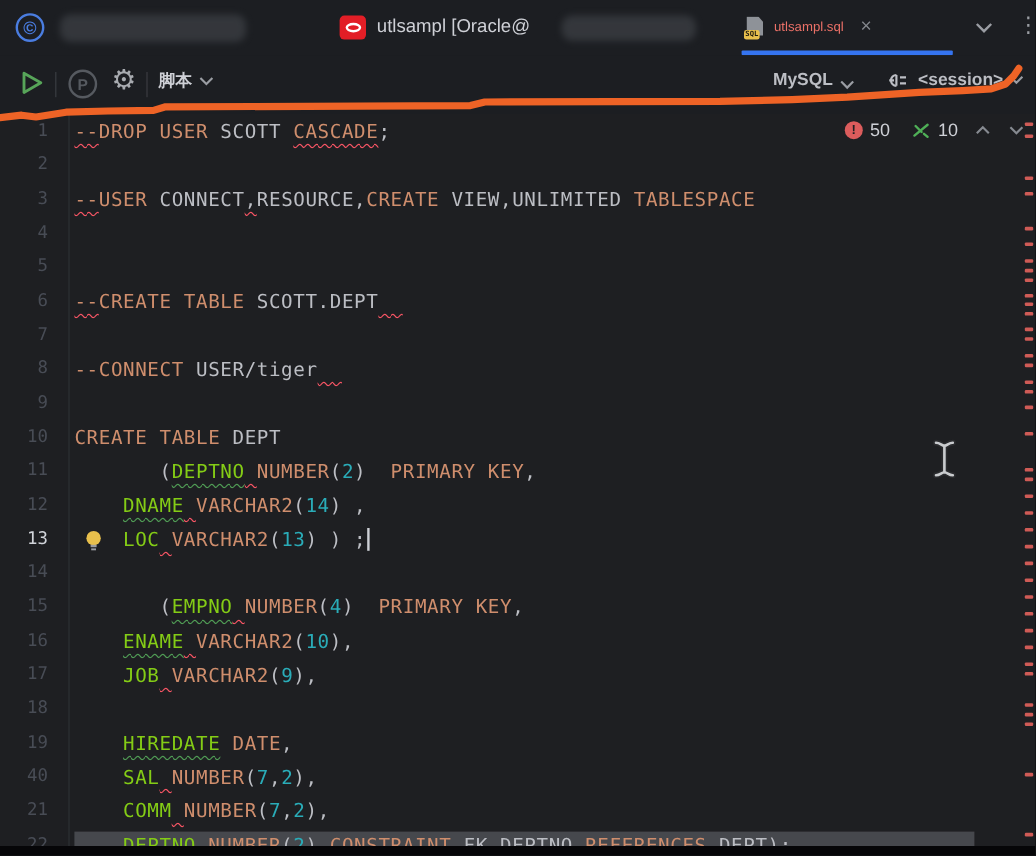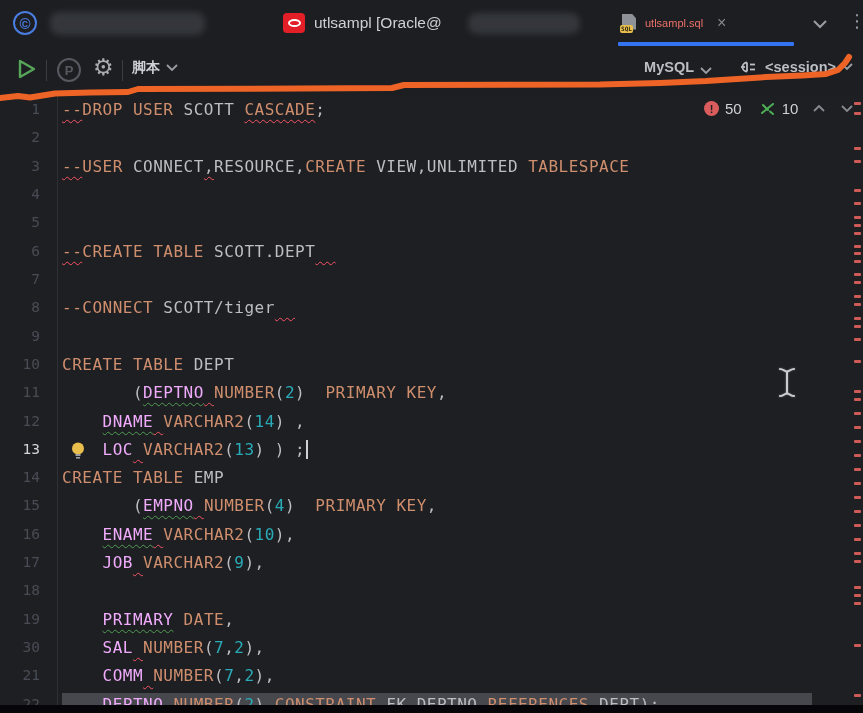--- a/index.html
+++ b/index.html
@@ -43,21 +43,21 @@
   .dd-gap { width:14px; }
   
   #editor { position:absolute; left:0; top:95px; width:863px; height:610px; background:#1e1f22; overflow:hidden; }
   #gutter-line { position:absolute; left:57px; top:0; width:1px; height:610px; background:#2e3034; }
   .row { position:absolute; left:0; width:863px; height:28.32px; font-family:"DejaVu Sans Mono",monospace; }
   .lnum { position:absolute; left:0; top:4px; width:40px; text-align:right; color:#484c55; font-size:14.5px; }
   .lnum.cur { color:#d1d4da; }
   .lcode { position:absolute; left:62px; top:3px; white-space:pre; font-size:16px; letter-spacing:0.5px; color:#bcbec4; z-index:2; }
   .tk-k { color:#cf8e6d; }
   .tk-i { color:#bcbec4; }
-  .tk-c { color:#f0abfc; }
+  .tk-c { color:#84cc16; }
   .tk-n { color:#2aacb8; }
   .ul-r { text-decoration:underline wavy #f75464 1px; text-underline-offset:4px; }
   .ul-g { text-decoration:underline wavy #4f9c54 1px; text-underline-offset:4px; }
   .hl-bar { position:absolute; left:62px; top:1px; width:750px; height:24px; background:#46484d; z-index:1; }
   .caret { display:inline-block; width:2px; height:19px; background:#ced0d6; vertical-align:-4px; margin-left:1px; }
   .bulb { position:absolute; left:70px; top:4px; z-index:3; }
   
   #inspections { position:absolute; left:704px; top:5px; display:flex; align-items:center; gap:6px; color:#ced0d6; font-size:15px; z-index:5; }
   .err-icon { width:15px; height:15px; border-radius:50%; background:#db5c5c; color:#1e1f22; font-size:11px; font-weight:bold; display:flex; align-items:center; justify-content:center; }
   .insp-gap { width:6px; }
@@ -174,21 +174,21 @@
         <div class="row" style="top: 143.6px;">
           <span class="lnum">6</span>
           <span class="lcode"><span class="tk-k ul-r">--</span><span class="tk-k">CREATE TABLE </span><span class="tk-i">SCOTT.DEPT</span><span class="tk-i ul-r">  </span></span>
         </div>
         <div class="row" style="top: 171.92px;">
           <span class="lnum">7</span>
           <span class="lcode"></span>
         </div>
         <div class="row" style="top: 200.24px;">
           <span class="lnum">8</span>
-          <span class="lcode"><span class="tk-k">--</span><span class="tk-k">CONNECT </span><span class="tk-i">SCOTT/tiger</span><span class="tk-i ul-r">  </span></span>
+          <span class="lcode"><span class="tk-k">--</span><span class="tk-k">CONNECT </span><span class="tk-i">USER/tiger</span><span class="tk-i ul-r">  </span></span>
         </div>
         <div class="row" style="top: 228.56px;">
           <span class="lnum">9</span>
           <span class="lcode"></span>
         </div>
         <div class="row" style="top: 256.88px;">
           <span class="lnum">10</span>
           <span class="lcode"><span class="tk-k">CREATE TABLE </span><span class="tk-i">DEPT</span></span>
         </div>
         <div class="row" style="top: 285.2px;">
@@ -203,43 +203,42 @@
           <span class="lnum cur">13</span>
           <span class="bulb"><svg width="16" height="20">
               <circle cx="8" cy="7.5" r="6" fill="#e8bf4c"></circle>
               <rect x="5.5" y="13" width="5" height="2" fill="#9b9da2"></rect>
               <rect x="6" y="16" width="4" height="1.6" fill="#9b9da2"></rect>
             </svg></span>
           <span class="lcode"><span class="tk-i">    </span><span class="tk-c">LOC</span><span class="tk-i ul-r"> </span><span class="tk-k">VARCHAR2</span><span class="tk-i">(</span><span class="tk-n">13</span><span class="tk-i">)</span><span class="tk-i"> ) ;</span><span class="caret"></span></span>
         </div>
         <div class="row" style="top: 370.16px;">
           <span class="lnum">14</span>
-          <span class="lcode"><span class="tk-k">CREATE TABLE </span><span class="tk-i">EMP</span></span>
         </div>
         <div class="row" style="top: 398.48px;">
           <span class="lnum">15</span>
           <span class="lcode"><span class="tk-i">       (</span><span class="tk-c ul-g">EMPNO</span><span class="tk-i ul-r"> </span><span class="tk-k">NUMBER</span><span class="tk-i">(</span><span class="tk-n">4</span><span class="tk-i">)</span><span class="tk-i">  </span><span class="tk-k">PRIMARY KEY</span><span class="tk-i">,</span></span>
         </div>
         <div class="row" style="top: 426.8px;">
           <span class="lnum">16</span>
           <span class="lcode"><span class="tk-i">    </span><span class="tk-c ul-g">ENAME</span><span class="tk-i ul-r"> </span><span class="tk-k">VARCHAR2</span><span class="tk-i">(</span><span class="tk-n">10</span><span class="tk-i">),</span></span>
         </div>
         <div class="row" style="top: 455.12px;">
           <span class="lnum">17</span>
           <span class="lcode"><span class="tk-i">    </span><span class="tk-c">JOB</span><span class="tk-i ul-r"> </span><span class="tk-k">VARCHAR2</span><span class="tk-i">(</span><span class="tk-n">9</span><span class="tk-i">),</span></span>
         </div>
         <div class="row" style="top: 483.44px;">
           <span class="lnum">18</span>
         </div>
         <div class="row" style="top: 511.76px; text-decoration: underline;">
           <span class="lnum">19</span>
-          <span class="lcode"><span class="tk-i">    </span><span class="tk-c ul-g">PRIMARY</span><span class="tk-i"> </span><span class="tk-k">DATE</span><span class="tk-i">,</span></span>
+          <span class="lcode"><span class="tk-i">    </span><span class="tk-c ul-g">HIREDATE</span><span class="tk-i"> </span><span class="tk-k">DATE</span><span class="tk-i">,</span></span>
         </div>
         <div class="row" style="top: 540.08px;">
-          <span class="lnum">30</span>
+          <span class="lnum">40</span>
           <span class="lcode"><span class="tk-i">    </span><span class="tk-c">SAL</span><span class="tk-i ul-r"> </span><span class="tk-k">NUMBER</span><span class="tk-i">(</span><span class="tk-n">7</span><span class="tk-i">,</span><span class="tk-n">2</span><span class="tk-i">),</span></span>
         </div>
         <div class="row" style="top: 568.4px;">
           <span class="lnum">21</span>
           <span class="lcode"><span class="tk-i">    </span><span class="tk-c">COMM</span><span class="tk-i ul-r"> </span><span class="tk-k">NUMBER</span><span class="tk-i">(</span><span class="tk-n">7</span><span class="tk-i">,</span><span class="tk-n">2</span><span class="tk-i">),</span></span>
         </div>
         <div class="row" style="top: 596.72px;">
           <div class="hl-bar"></div>
           <span class="lnum">22</span>
           <span class="lcode"><span class="tk-i">    </span><span class="tk-c">DEPTNO</span><span class="tk-i"> </span><span class="tk-k">NUMBER</span><span class="tk-i">(</span><span class="tk-n">2</span><span class="tk-i">)</span><span class="tk-i"> </span><span class="tk-k">CONSTRAINT </span><span class="tk-i">FK_DEPTNO </span><span class="tk-k">REFERENCES </span><span class="tk-i">DEPT);</span></span>

